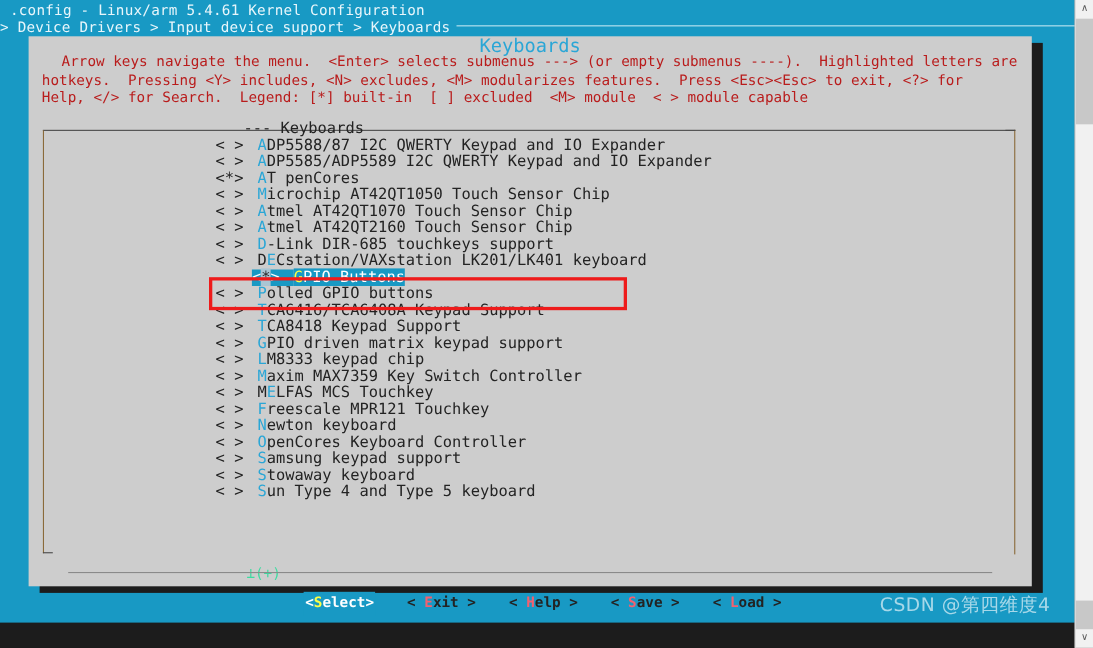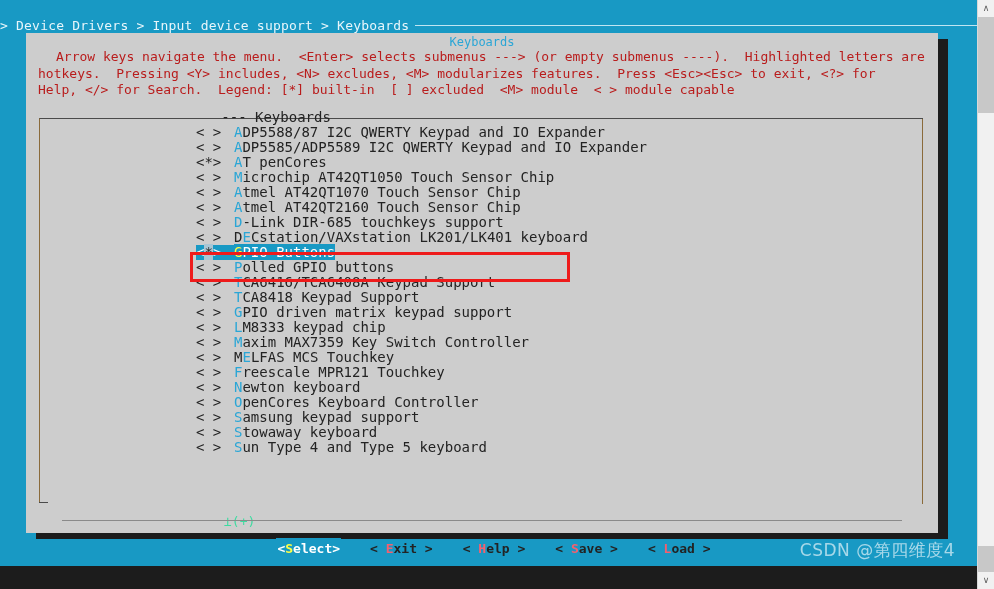--- a/index.html
+++ b/index.html
@@ -124,21 +124,21 @@
     color: #232323;
   }
 
   .dialog-title {
     position: absolute;
     left: 0;
     top: 0;
     width: 912px;
     text-align: center;
     color: #2aa6d6;
-    font-size: 12px;
+    font-size: 17px;
     line-height: 17px;
     padding-top: 1px;
   }
 
   .help-block {
     position: absolute;
     left: 12px;
     top: 16px;
     width: 890px;
     white-space: pre-wrap;
@@ -205,20 +205,21 @@
   .menu-row .flag {
     display: inline-block;
     width: 38px;
     white-space: pre;
   }
   .menu-row .hot { color: #2aa6d6; }
   .menu-row.header { color: #232323; }
 
   .menu-row.selected {
     color: #ffffff;
+    margin-left: 33px;
   }
   .menu-row.selected .flag {
     background: #1899c4;
     color: #ffffff;
     width: 38px;
   }
   .menu-row.selected .cursor {
     background: #a9c6d4;
     color: #2b2b2b;
   }
@@ -302,20 +303,21 @@
     text-align: center;
   }
 </style>
 </head>
 <body>
 
 <div id="page">
 
   <div id="terminal">
 
+    <div class="term-title">.config - Linux/arm 5.4.61 Kernel Configuration</div>
 
     <div class="term-breadcrumb"><span>&gt; Device Drivers &gt; Input device support &gt; Keyboards</span><span class="rule"></span></div>
 
     <div id="dialog-shadow"></div>
 
     <div id="dialog">
 
       <div class="dialog-title">Keyboards</div>
 
       <div class="help-block"><div class="help-line indent">Arrow keys navigate the menu.  &lt;Enter&gt; selects submenus ---&gt; (or empty submenus ----).  Highlighted letters are</div><div class="help-line">hotkeys.  Pressing &lt;Y&gt; includes, &lt;N&gt; excludes, &lt;M&gt; modularizes features.  Press &lt;Esc&gt;&lt;Esc&gt; to exit, &lt;?&gt; for</div><div class="help-line">Help, &lt;/&gt; for Search.  Legend: [*] built-in  [ ] excluded  &lt;M&gt; module  &lt; &gt; module capable</div></div>

